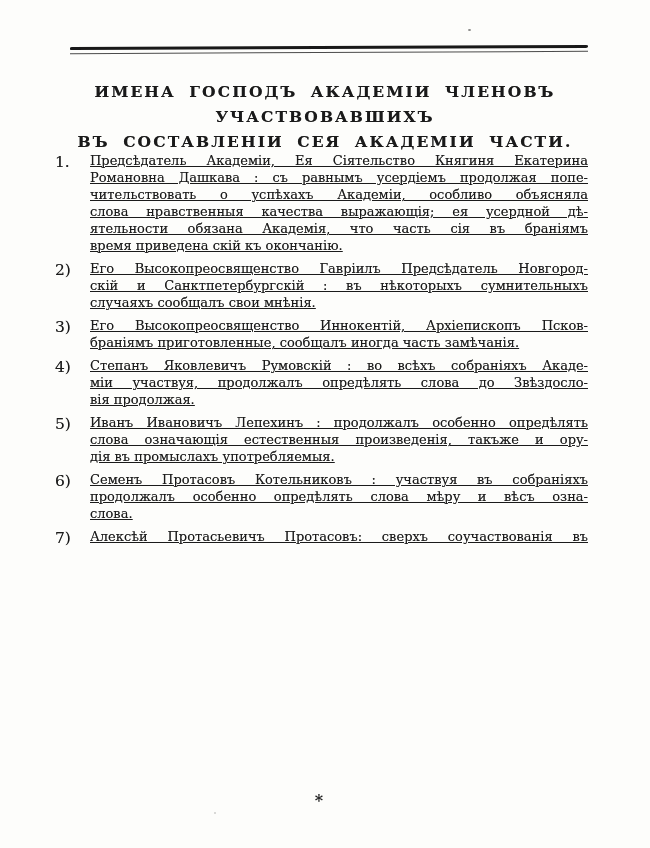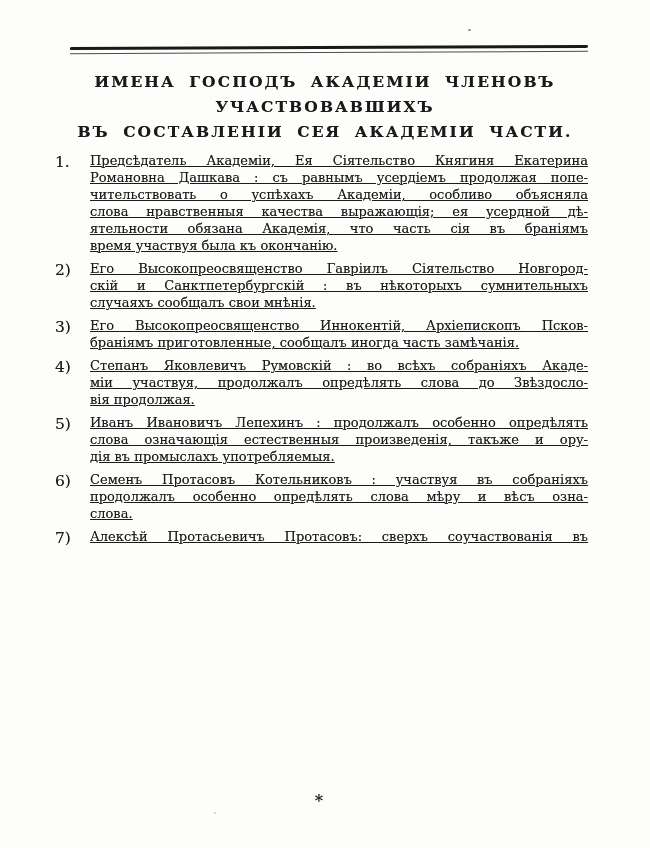--- a/index.html
+++ b/index.html
@@ -34,21 +34,21 @@
     margin-top: 3px;
     height: 1px;
     background: #2c2c2c;
     opacity: 0.85;
   }
   
   .header {
     position: absolute;
     left: 40px;
     right: 40px;
-    top: 69px;
+    top: 79px;
     text-align: center;
     font-weight: bold;
     font-size: 15.5px;
     line-height: 25px;
     letter-spacing: 2.1px;
     word-spacing: 6px;
     color: #1a1a1a;
     text-shadow: 0 0 0.5px rgba(20,20,20,0.55);
   }
   
@@ -123,27 +123,27 @@
 
   <div class="items">
       <div class="item">
         <div class="num">1.</div>
         <div class="body">
           <div class="line">Предсѣдатель Академіи, Ея Сіятельство Княгиня Екатерина</div>
           <div class="line">Романовна Дашкава : съ равнымъ усердіемъ продолжая попе-</div>
           <div class="line">чительствовать о успѣхахъ Академіи, особливо объясняла</div>
           <div class="line">слова нравственныя качества выражающія; ея усердной дѣ-</div>
           <div class="line">ятельности обязана Академія, что часть сія въ браніямъ</div>
-          <div class="line last">время участвуя была къ окончанію.</div>
+          <div class="line last">время приведена скій къ окончанію.</div>
         </div>
       </div>
       <div class="item">
         <div class="num">2)</div>
         <div class="body">
-          <div class="line">Его Высокопреосвященство Гавріилъ Сіятельство Новгород-</div>
+          <div class="line">Его Высокопреосвященство Гавріилъ Предсѣдатель Новгород-</div>
           <div class="line">скій и Санктпетербургскій : въ нѣкоторыхъ сумнительныхъ</div>
           <div class="line last">случаяхъ сообщалъ свои мнѣнія.</div>
         </div>
       </div>
       <div class="item">
         <div class="num">3)</div>
         <div class="body">
           <div class="line">Его Высокопреосвященство Иннокентій, Архіепископъ Псков-</div>
           <div class="line last">браніямъ приготовленные, сообщалъ иногда часть замѣчанія.</div>
         </div>

